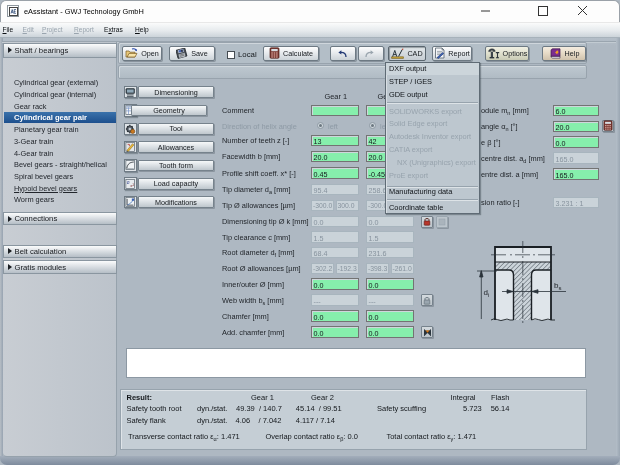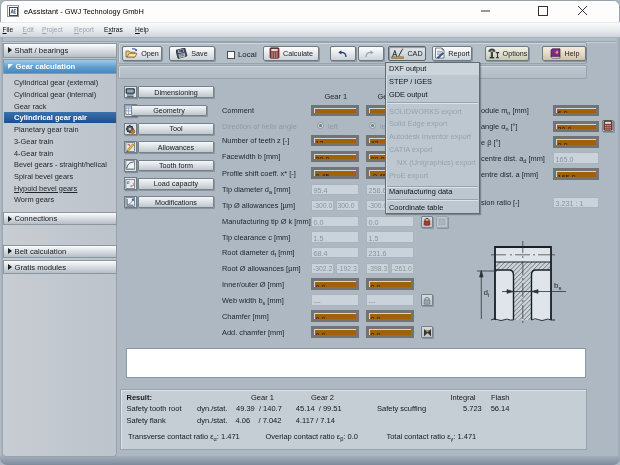--- a/index.html
+++ b/index.html
@@ -2,21 +2,21 @@
 <html><head><meta charset="utf-8"><style>
 
 * { margin:0; padding:0; box-sizing:border-box; }
 html,body { width:620px; height:465px; overflow:hidden; }
 body { font-family:"Liberation Sans",sans-serif; background:#b6bcc2; }
 .abs { position:absolute; }
 .win { position:relative; width:620px; height:465px; background:#aeb8c2; }
 .t { position:absolute; white-space:nowrap; }
 .lbl { font-size:7.4px; color:#1d2126; letter-spacing:0px; }
 .dis { color:#8e9aa5 !important; }
-.box { position:absolute; background:#a16207; border:3px solid #737373;
+.box { position:absolute; background:#86efac; border:1px solid #737373;
        font-size:7.2px; color:#14181c; padding:1.5px 0 0 1.5px; white-space:nowrap; overflow:hidden;
        box-shadow: inset 1px 1px 0 #cfd6db; }
 .boxd { background:#cad3d9; border:1px solid #a8b5be; color:#87939e;
         box-shadow:none; }
 .tbtn { position:absolute; border:1px solid #6d7983;
         background:linear-gradient(#fdfdfd,#e8ebee 45%,#ccd3d8);
         border-radius:2px; font-size:7.2px; color:#15191d;
         display:flex; align-items:center; justify-content:center; gap:3px;
         box-shadow:1px 1px 0 rgba(60,70,80,.35); }
 .sbtn { position:absolute; border:1px solid #76828c;
@@ -56,21 +56,20 @@
 <div class="t" style="left:104px;top:26px;font-size:6.6px;color:#0b0f13;">E<span style="text-decoration:underline">x</span>tras</div>
 <div class="t" style="left:135px;top:26px;font-size:6.6px;color:#0b0f13;"><span style="text-decoration:underline">H</span>elp</div>
 <div style="position:absolute;left:0;top:38px;width:620px;height:427px;background:linear-gradient(#b4bec8,#aeb8c2 8px);"></div>
 <div style="position:absolute;left:0;top:38px;width:3px;height:421px;background:linear-gradient(90deg,#b7bec5,#97a3b1);"></div>
 <div style="position:absolute;left:616px;top:38px;width:4px;height:421px;background:linear-gradient(90deg,#b4bec8,#9aa6b2);"></div>
 <div style="position:absolute;left:0;top:456px;width:620px;height:9px;background:linear-gradient(#a3aebb,#7e8b9d);border-radius:0 0 7px 7px;"></div>
 <div style="position:absolute;left:2px;top:41px;width:614px;height:1px;background:#9aa5af;"></div>
 <div style="position:absolute;left:2px;top:42px;width:614px;height:1px;background:#c2cbd2;"></div>
 <div style="position:absolute;left:3px;top:42px;width:114px;height:415px;background:linear-gradient(90deg,#c8cdd3,#bcc3cb);border-right:1px solid #96a2ac;border-bottom:1px solid #96a2ac;border-radius:0 0 4px 4px;"></div>
 <div class="hdr" style="top:42.5px;height:15px;background:linear-gradient(#fbfcfc,#dfe3e7 40%,#b5bec6);color:#16191d;font-weight:normal;"><span class="tri" style="border-left:4px solid #1a1e22;border-top:3.5px solid transparent;border-bottom:3.5px solid transparent;margin:0 2.5px 0 4px;"></span>Shaft / bearings</div>
-<div class="hdr" style="top:59px;height:15px;background:linear-gradient(#9ecbe8,#5e9ecf 55%,#4887bd);color:#ffffff;font-weight:bold;"><span class="tri" style="border-top:5px solid #eef5fa;border-right:5px solid transparent;margin:0 2.5px 0 4px;"></span>Gear calculation</div>
 <div class="t" style="left:14px;top:78.1px;font-size:7.4px;color:#22262c;">Cylindrical gear (external)</div>
 <div class="t" style="left:14px;top:89.8px;font-size:7.4px;color:#22262c;">Cylindrical gear (internal)</div>
 <div class="t" style="left:14px;top:101.5px;font-size:7.4px;color:#22262c;">Gear rack</div>
 <div style="position:absolute;left:4px;top:111.6px;width:112px;height:11.8px;background:linear-gradient(#3a72ab,#1d4f8d);"></div>
 <div class="t" style="left:14px;top:113.1px;font-size:7.6px;font-weight:bold;color:#fff;">Cylindrical gear pair</div>
 <div class="t" style="left:14px;top:125.1px;font-size:7.4px;color:#22262c;">Planetary gear train</div>
 <div class="t" style="left:14px;top:136.8px;font-size:7.4px;color:#22262c;">3-Gear train</div>
 <div class="t" style="left:14px;top:148.5px;font-size:7.4px;color:#22262c;">4-Gear train</div>
 <div class="t" style="left:14px;top:160.1px;font-size:7.4px;color:#22262c;">Bevel gears - straight/helical</div>
 <div class="t" style="left:14px;top:171.8px;font-size:7.4px;color:#22262c;">Spiral bevel gears</div>
@@ -267,21 +266,21 @@
 <div class="box" style="left:311px;top:167.3px;width:47.5px;height:11.5px;">0.45</div>
 <div class="box" style="left:366px;top:167.3px;width:47.5px;height:11.5px;">-0.45</div>
 <div class="t lbl" style="left:222px;top:184.9px;">Tip diameter d<sub>a</sub> [mm]</div>
 <div class="box boxd" style="left:311px;top:183.7px;width:47.5px;height:11.5px;">95.4</div>
 <div class="box boxd" style="left:366px;top:183.7px;width:47.5px;height:11.5px;">258.6</div>
 <div class="t lbl" style="left:222px;top:200.8px;">Tip Ø allowances [µm]</div>
 <div class="box boxd" style="left:311px;top:199.6px;width:22.5px;height:11.5px;font-size:6.8px;padding-left:1px;">-300.0</div>
 <div class="box boxd" style="left:335.5px;top:199.6px;width:23px;height:11.5px;font-size:6.8px;padding-left:1px;">300.0</div>
 <div class="box boxd" style="left:366px;top:199.6px;width:22.5px;height:11.5px;font-size:6.8px;padding-left:1px;">-300.0</div>
 <div class="box boxd" style="left:390.5px;top:199.6px;width:23px;height:11.5px;font-size:6.8px;padding-left:1px;">300.0</div>
-<div class="t lbl" style="left:222px;top:217.0px;">Manufacturing tip Ø k [mm]</div>
+<div class="t lbl" style="left:222px;top:217.0px;">Dimensioning tip Ø k [mm]</div>
 <div class="box boxd" style="left:311px;top:215.8px;width:47.5px;height:11.5px;">0.0</div>
 <div class="box boxd" style="left:366px;top:215.8px;width:47.5px;height:11.5px;">0.0</div>
 <div class="t lbl" style="left:222px;top:232.5px;">Tip clearance c [mm]</div>
 <div class="box boxd" style="left:311px;top:231.3px;width:47.5px;height:11.5px;">1.5</div>
 <div class="box boxd" style="left:366px;top:231.3px;width:47.5px;height:11.5px;">1.5</div>
 <div class="t lbl" style="left:222px;top:248.0px;">Root diameter d<sub>f</sub> [mm]</div>
 <div class="box boxd" style="left:311px;top:246.8px;width:47.5px;height:11.5px;">68.4</div>
 <div class="box boxd" style="left:366px;top:246.8px;width:47.5px;height:11.5px;">231.6</div>
 <div class="t lbl" style="left:222px;top:264.0px;">Root Ø allowances [µm]</div>
 <div class="box boxd" style="left:311px;top:262.8px;width:22.5px;height:11.5px;font-size:6.8px;padding-left:1px;">-302.2</div>

